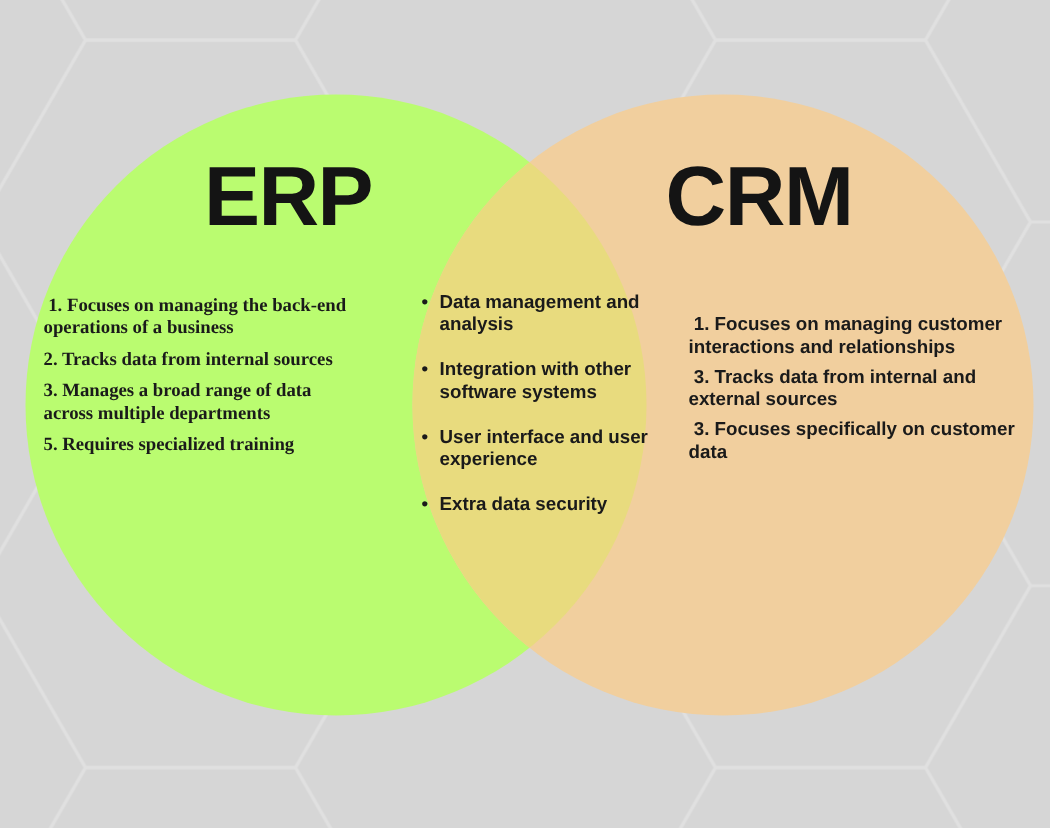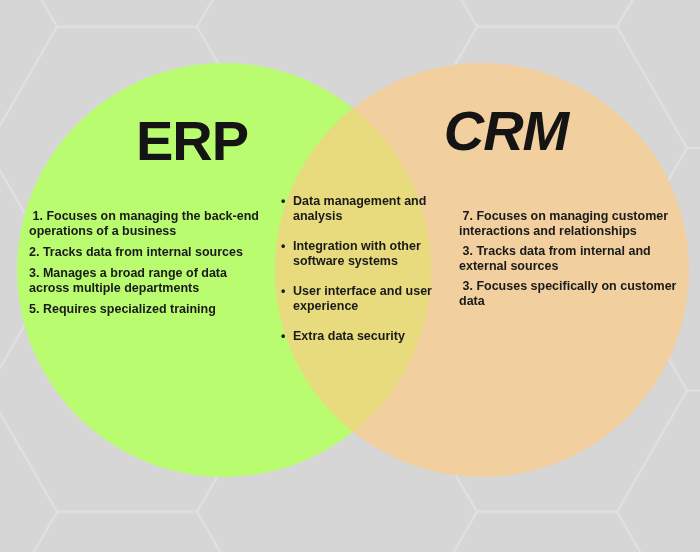--- a/index.html
+++ b/index.html
@@ -23,30 +23,30 @@
   .circle-title {
     position: absolute;
     text-align: center;
     font-weight: bold;
     font-size: 56px;
     line-height: 58px;
     letter-spacing: -1px;
     color: #141414;
     white-space: nowrap;
   }
-  .title-erp { left: 97px;  top: 112px; width: 190px; }
-  .title-crm { left: 410px; top: 102px; width: 192px; font-style: italic; }
+  .title-erp { left: 97px;  top: 102px; width: 190px; }
+  .title-crm { left: 410px; top: 102px; width: 192px; }
   .vlist {
     position: absolute;
     color: #1a1a1a;
     font-weight: bold;
     font-size: 12.5px;
     line-height: 15px;
   }
-  .list-left  { left: 29px;  top: 209px; width: 240px; }
+  .list-left  { left: 29px;  top: 196px; width: 240px; font-family: Liberation Serif, serif; }
   .list-mid   { left: 281px; top: 194px; width: 152px; }
   .list-right { left: 459px; top: 209px; width: 242px; }
   .list-left .item,
   .list-right .item { margin-bottom: 6px; white-space: pre-wrap; }
   .list-right .item { margin-bottom: 5px; }
   .mid-item {
     display: flex;
     margin-bottom: 15px;
     white-space: pre-wrap;
   }
@@ -113,21 +113,21 @@
       <span class="mid-text">User interface and user
 experience</span>
     </div>
     <div class="mid-item">
       <span class="bullet">•</span>
       <span class="mid-text">Extra data security</span>
     </div>
   </div>
 
   <div class="vlist list-right">
-    <div class="item"> 7. Focuses on managing customer
+    <div class="item"> 1. Focuses on managing customer
 interactions and relationships</div>
     <div class="item"> 3. Tracks data from internal and
 external sources</div>
     <div class="item"> 3. Focuses specifically on customer
 data</div>
   </div>
 
 </div>
 
 </body></html>

